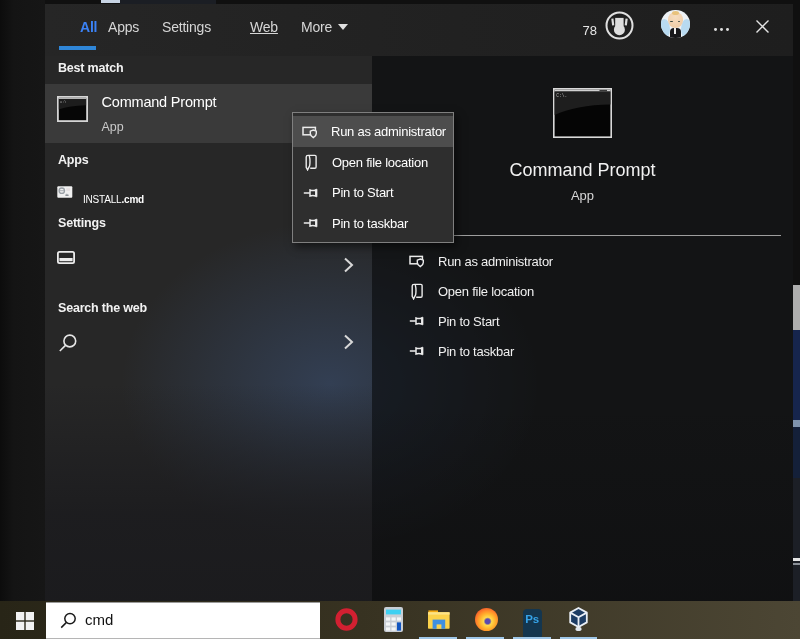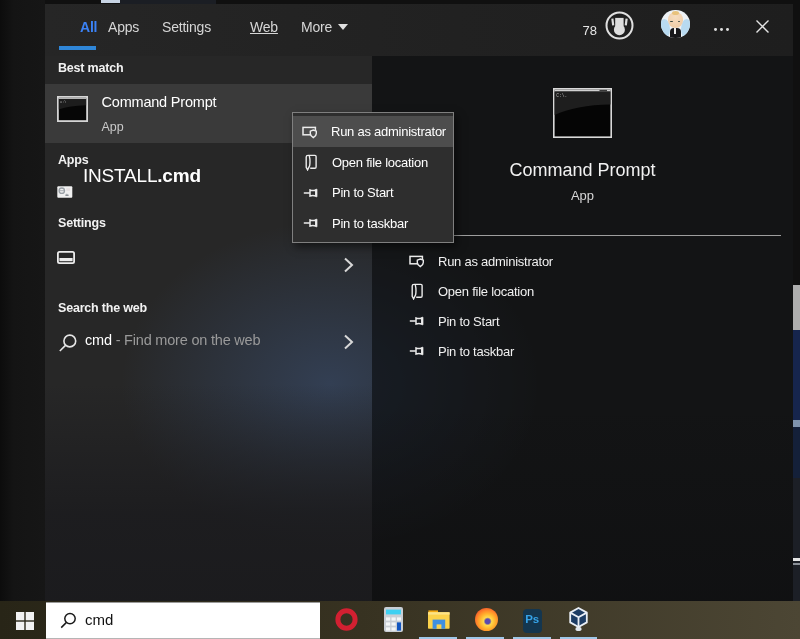--- a/index.html
+++ b/index.html
@@ -108,39 +108,38 @@
   <div class="abs" style="left:13px;top:148.5px;font-size:12.5px;font-weight:bold;color:#f2f2f2;letter-spacing:-0.2px;">Apps</div>
 
   <svg class="abs" style="left:12.3px;top:181.5px;" width="16" height="12" viewBox="0 0 16 12">
     <rect x="0.3" y="0.3" width="15" height="11.4" rx="1" fill="#f0f0f0"></rect>
     <circle cx="4.8" cy="4.7" r="2.7" fill="none" stroke="#9aa0a6" stroke-width="1.3"></circle>
     <path d="M2 4.7 H7.6" stroke="#9aa0a6" stroke-width="0.8"></path>
     <rect x="9.3" y="2.2" width="3.8" height="2.6" fill="#e6e0e2"></rect>
     <path d="M8.6 8.6 C9 7.6 10.6 7.6 11 8.6 Z" fill="#8a9096"></path>
     <rect x="8.4" y="8.6" width="3.2" height="1.4" fill="#8a9096"></rect>
   </svg>
-  <div class="abs" style="left:38px;top:161px;font-size:19px;color:#fff;letter-spacing:-0.2px;">INSTALL<span style="font-weight:bold;">.cmd</span></div>
+  <div class="abs" style="left:38px;top:190px;font-size:10px;color:#fff;letter-spacing:-0.2px;">INSTALL<span style="font-weight:bold;">.cmd</span></div>
 
   <div class="abs" style="left:13px;top:211.5px;font-size:12.5px;font-weight:bold;color:#f2f2f2;letter-spacing:-0.2px;">Settings</div>
 
   <svg class="abs" style="left:11.5px;top:247px;" width="18" height="13" viewBox="0 0 18 13">
     <rect x="0.9" y="0.9" width="16.2" height="11.2" rx="1.6" fill="none" stroke="#ececec" stroke-width="1.8"></rect>
     <rect x="2.4" y="7" width="13.2" height="3.2" fill="#ececec"></rect>
   </svg>
   <svg class="abs" style="left:298px;top:253px;" width="11" height="16" viewBox="0 0 11 16">
     <path d="M2 1.5 L9 8 L2 14.5" fill="none" stroke="#d8d8d8" stroke-width="2"></path>
   </svg>
 
   <div class="abs" style="left:13px;top:297px;font-size:12.5px;font-weight:bold;color:#f2f2f2;letter-spacing:-0.2px;">Search the web</div>
 
   <svg class="abs" style="left:12.5px;top:329px;" width="20" height="20" viewBox="0 0 20 20">
     <circle cx="11.8" cy="8" r="5.9" fill="none" stroke="#e6e6e6" stroke-width="1.6"></circle>
     <path d="M7.5 12.4 L1.8 18" stroke="#e6e6e6" stroke-width="1.6"></path>
   </svg>
-  <div class="abs" style="left:40px;top:327.5px;font-size:14.5px;color:#fff;letter-spacing:-0.2px;">cmd <span style="color:#9a9a9a;">- Find more on the web</span></div>
   <svg class="abs" style="left:298px;top:330px;" width="11" height="16" viewBox="0 0 11 16">
     <path d="M2 1.5 L9 8 L2 14.5" fill="none" stroke="#d8d8d8" stroke-width="2"></path>
   </svg>
 
   <svg class="abs" style="left:508px;top:83.5px;" width="59" height="50" viewBox="0 0 59 50">
     <rect x="0.8" y="0.8" width="57.4" height="48.4" fill="#050505" stroke="#d9d9d9" stroke-width="1.6"></rect>
     <rect x="1.6" y="1.6" width="55.8" height="2" fill="#d0d0d0"></rect>
     <rect x="46.5" y="1.9" width="7.5" height="1.3" fill="#3a3a3a"></rect>
     <path d="M1.6 3.6 H57.4 V16.5 C35 16.8 15 20.5 1.6 27 Z" fill="#1e1e1e"></path>
     <text x="3.2" y="9.4" font-family="Liberation Mono" font-size="4.6" fill="#bbbbbb">C:\.</text>
@@ -249,21 +248,21 @@
   <svg class="abs" style="left:428px;top:9px;" width="22" height="20" viewBox="0 0 22 20">
     <rect x="0.4" y="0.4" width="9.6" height="4" fill="#f5a912"></rect>
     <rect x="0" y="2.2" width="21.6" height="16.6" rx="0.8" fill="#fcd24b"></rect>
     <rect x="0" y="2.2" width="21.6" height="2.4" fill="#fde387"></rect>
     <path d="M4.6 9.6 H17.2 V18.8 H4.6 Z" fill="#3f8fe0"></path>
     <rect x="8.6" y="14.4" width="4.8" height="4.4" fill="#fcd24b"></rect>
   </svg>
 
   <div class="abs" style="left:475px;top:6.5px;width:23px;height:23px;border-radius:50%;background:radial-gradient(circle at 55% 58%, #5a4ab0 0 13%, #ffd84d 22%, #ffb52e 40%, #ff8a2a 58%, #f25c2a 76%, #e83558 92%, #d92a6a 100%);"></div>
 
-  <div class="abs" style="left:522.5px;top:8px;width:19.5px;height:24px;border-radius:4px;background:#14364f;color:#36a3e8;font-size:11.5px;font-weight:bold;text-align:center;line-height:20px;">Ps</div>
+  <div class="abs" style="left:522.5px;top:8px;width:19.5px;height:30px;border-radius:4px;background:#14364f;color:#36a3e8;font-size:11.5px;font-weight:bold;text-align:center;line-height:20px;">Ps</div>
 
   <svg class="abs" style="left:568.5px;top:6px;" width="19" height="25" viewBox="0 0 19 25">
     <rect x="6.5" y="20" width="6" height="4" rx="1.8" fill="#dfe6ee"></rect>
     <path d="M9.5 1 L17.8 5.6 V15.4 L9.5 20 L1.2 15.4 V5.6 Z" fill="#1c3c64" stroke="#e9eef5" stroke-width="1.8" stroke-linejoin="round"></path>
     <path d="M1.2 5.6 L9.5 10.2 L17.8 5.6 M9.5 10.2 V20" fill="none" stroke="#e9eef5" stroke-width="1.8" stroke-linejoin="round"></path>
   </svg>
 
   <div class="abs" style="left:419px;top:35.5px;width:38px;height:2.5px;background:#9fc7e8;"></div>
   <div class="abs" style="left:466px;top:35.5px;width:38px;height:2.5px;background:#9fc7e8;"></div>
   <div class="abs" style="left:513px;top:35.5px;width:38px;height:2.5px;background:#9fc7e8;"></div>

